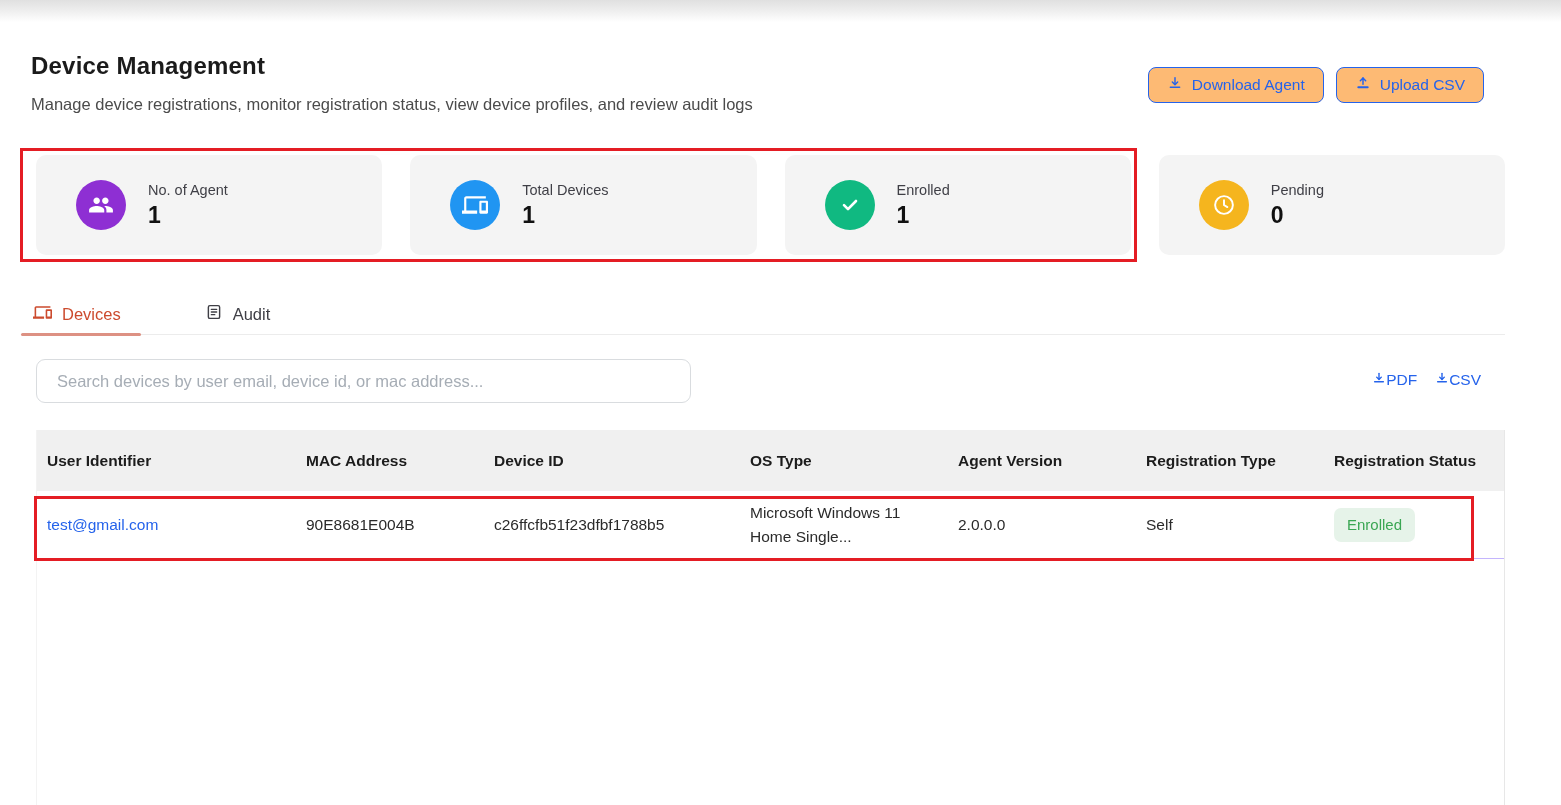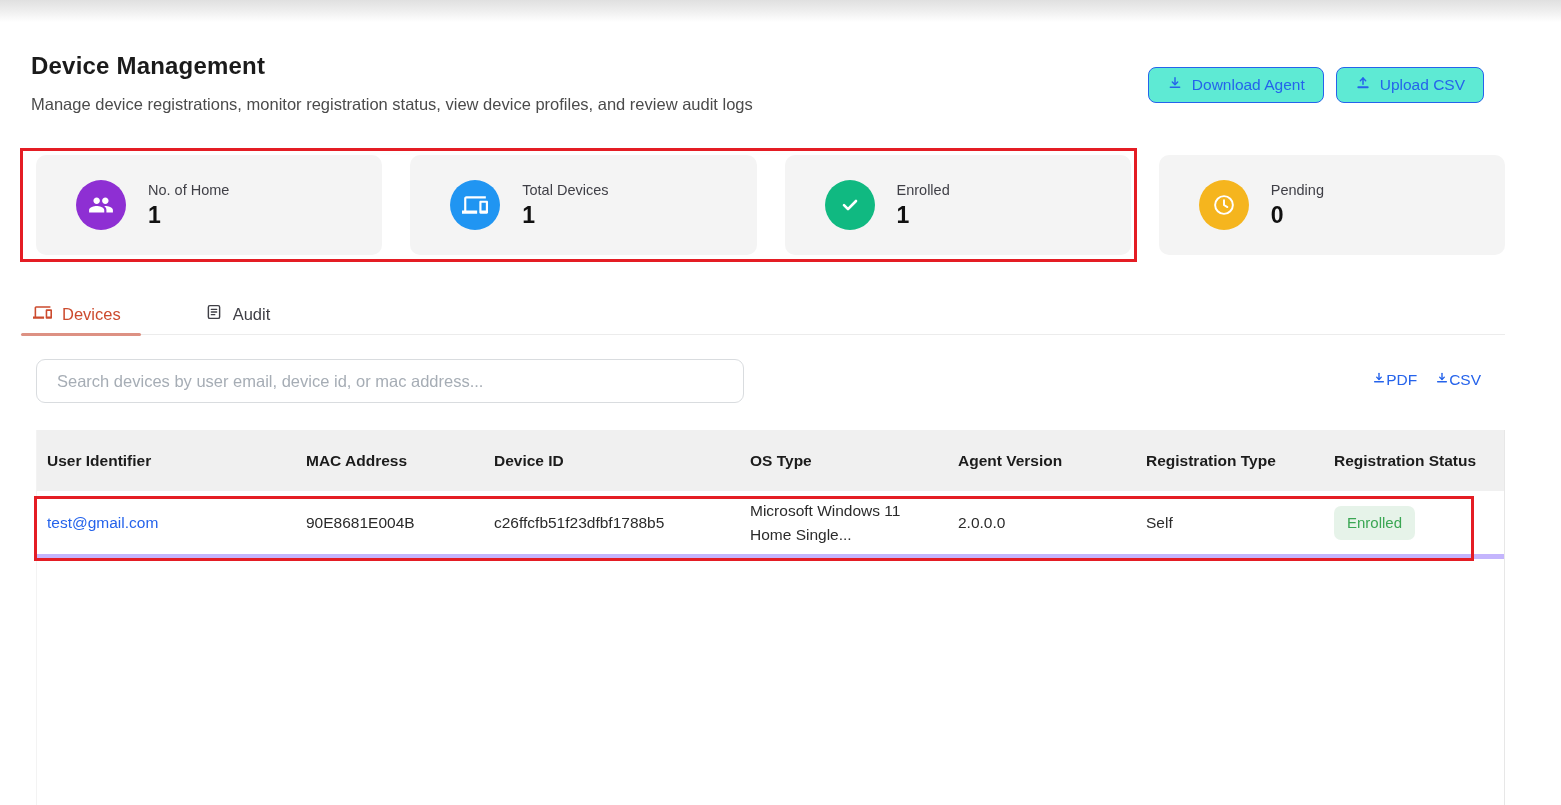--- a/index.html
+++ b/index.html
@@ -9,21 +9,21 @@
   .top-shadow { position:absolute; left:0; top:0; width:1561px; height:22px;
     background:linear-gradient(180deg,#e0e0e0 0%,#ededed 45%,#ffffff 100%); }
 
   
   .page-title { position:absolute; left:31px; top:52px; font-size:24px; font-weight:700;
     color:#1b1b1b; letter-spacing:.2px; }
   .page-subtitle { position:absolute; left:31px; top:95px; font-size:16.5px; color:#4b4b4b; }
 
   .header-buttons { position:absolute; top:67px; right:77px; display:flex; gap:12px; }
   .btn-outline { display:flex; align-items:center; gap:9px; height:36px; padding:12px 18px;
-    border:1.5px solid #2563eb; border-radius:8px; background:#5eead4; color:#2563eb;
+    border:1.5px solid #2563eb; border-radius:8px; background:#fdba74; color:#2563eb;
     font-size:15.5px; font-family:inherit; cursor:pointer; }
   .btn-outline svg { flex:0 0 auto; }
 
   
   .stats-row { position:absolute; left:36px; top:155px; width:1469px; display:flex; gap:28px; }
   .stat-card { flex:1 1 0; height:100px; background:#f4f4f4; border-radius:10px;
     display:flex; align-items:center; padding-left:40px; }
   .stat-icon { width:50px; height:50px; border-radius:50%; display:flex;
     align-items:center; justify-content:center; flex:0 0 auto; }
   .ic-purple { background:#8e2fd3; } .ic-blue { background:#2095f2; }
@@ -41,35 +41,35 @@
   .tabs { position:absolute; left:31px; top:290px; width:1474px; height:45px;
     border-bottom:1.5px solid #ececec; display:flex; gap:80px; }
   .tab { display:flex; align-items:center; gap:10px; font-size:16.5px; padding:4px 2px 0 2px;
     cursor:pointer; position:relative; }
   .tab-active { color:#cc4b2e; font-weight:500; }
   .tab-active .tab-underline { position:absolute; left:-10px; right:-18px; bottom:-2px;
     height:3.5px; background:#dd9183; border-radius:2px; }
   .tab-inactive { color:#3f3f46; }
 
   
-  .search-input { position:absolute; left:36px; top:359px; width:708px; height:44px;
+  .search-input { position:absolute; left:36px; top:359px; width:655px; height:44px;
     border:1px solid #d9dcdf; border-radius:9px; padding:1px 20px; font-size:16.5px;
     color:#333; font-family:inherit; background:#fff; outline:none; }
   .search-input::placeholder { color:#a6adb5; }
   .export-links { position:absolute; top:371px; right:80px; display:flex; gap:18px; }
   .export-link { display:flex; align-items:center; gap:0; color:#2563eb; font-size:15.5px;
     cursor:pointer; }
 
   
   .table-wrap { position:absolute; left:36px; top:430px; width:1469px; height:375px;
     border-right:1px solid #e7e7e7; border-left:1px solid #f3f3f3; background:#fff; }
   .tgrid { display:grid; grid-template-columns:259px 188px 256px 208px 188px 188px 182px; }
   .thead { background:#f0f0f0; height:61px; align-items:center; }
   .th { font-size:15.5px; font-weight:700; color:#1c1c1c; padding-left:10px; }
-  .trow { height:68px; align-items:center; border-bottom:5px solid #c4b5fd; background:#fff; }
+  .trow { height:68px; align-items:center; border-bottom:1px solid #c4b5fd; background:#fff; }
   .td { font-size:15.5px; color:#2b2b2b; padding-left:10px; line-height:24px; }
   .td a { color:#2563eb; text-decoration:none; cursor:pointer; }
   .badge-enrolled { display:inline-block; background:#e6f3e9; color:#3aa653;
     font-size:15px; padding:5px 13px; border-radius:7px; }
 </style>
 </head>
 <body>
 
 <div class="top-shadow"></div>
 
@@ -100,21 +100,21 @@
 </div>
 
 <div class="stats-row">
   <div class="stat-card">
     <div class="stat-icon ic-purple">
       <svg width="26" height="26" viewBox="0 0 24 24" fill="#ffffff">
         <path d="M16 11c1.66 0 2.99-1.34 2.99-3S17.66 5 16 5s-3 1.34-3 3 1.34 3 3 3zm-8 0c1.66 0 2.99-1.34 2.99-3S9.66 5 8 5 5 6.34 5 8s1.34 3 3 3zm0 2c-2.33 0-7 1.17-7 3.5V19h14v-2.5c0-2.33-4.67-3.5-7-3.5zm8 0c-.29 0-.62.02-.97.05 1.16.84 1.97 1.97 1.97 3.45V19h6v-2.5c0-2.33-4.67-3.5-7-3.5z"></path>
       </svg>
     </div>
     <div class="stat-text">
-      <div class="stat-label">No. of Home</div>
+      <div class="stat-label">No. of Agent</div>
       <div class="stat-value">1</div>
     </div>
   </div>
   <div class="stat-card">
     <div class="stat-icon ic-blue">
       <svg width="26" height="26" viewBox="0 0 24 24" fill="#ffffff">
         <path d="M4 6h18V4H4c-1.1 0-2 .9-2 2v11H0v3h14v-3H4V6zm19 2h-6c-.55 0-1 .45-1 1v10c0 .55.45 1 1 1h6c.55 0 1-.45 1-1V9c0-.55-.45-1-1-1zm-1 9h-4v-7h4v7z"></path>
       </svg>
     </div>
     <div class="stat-text">

